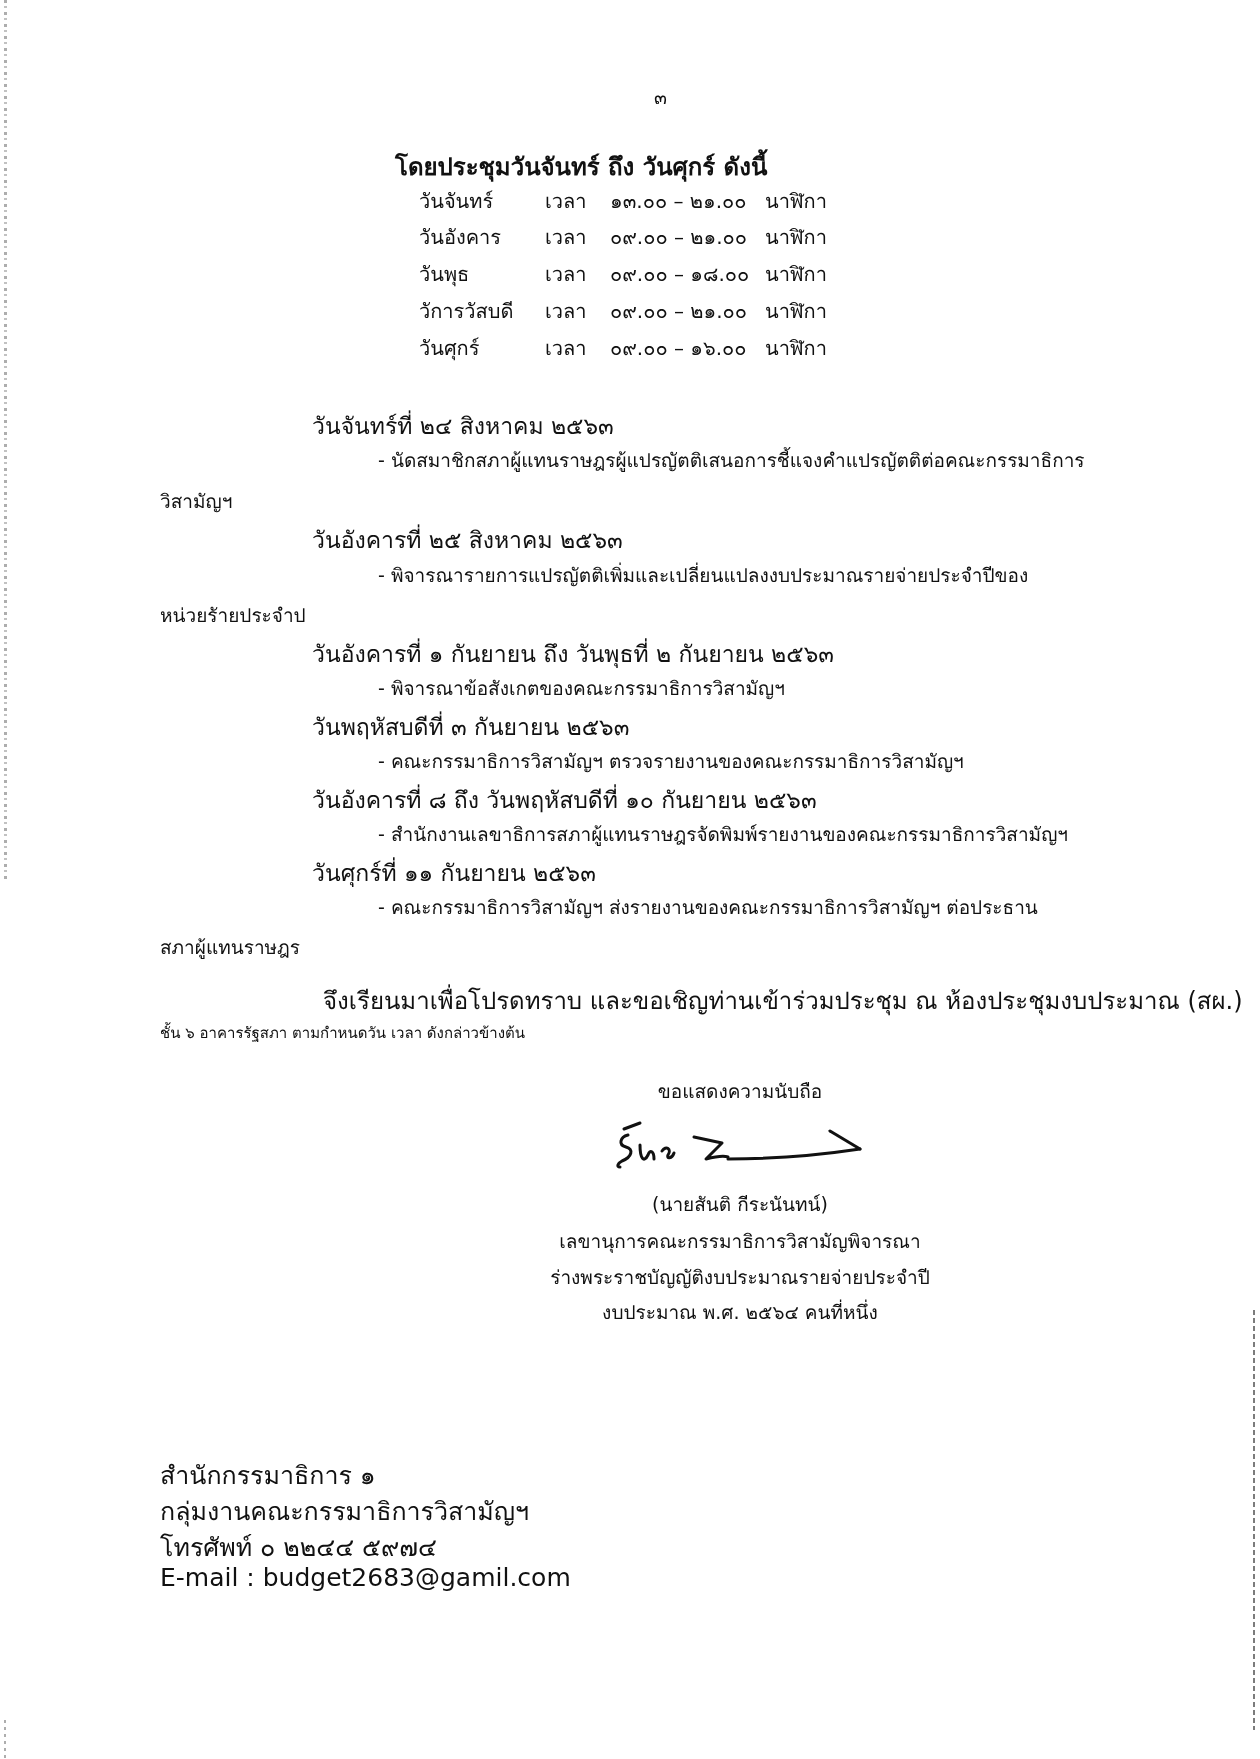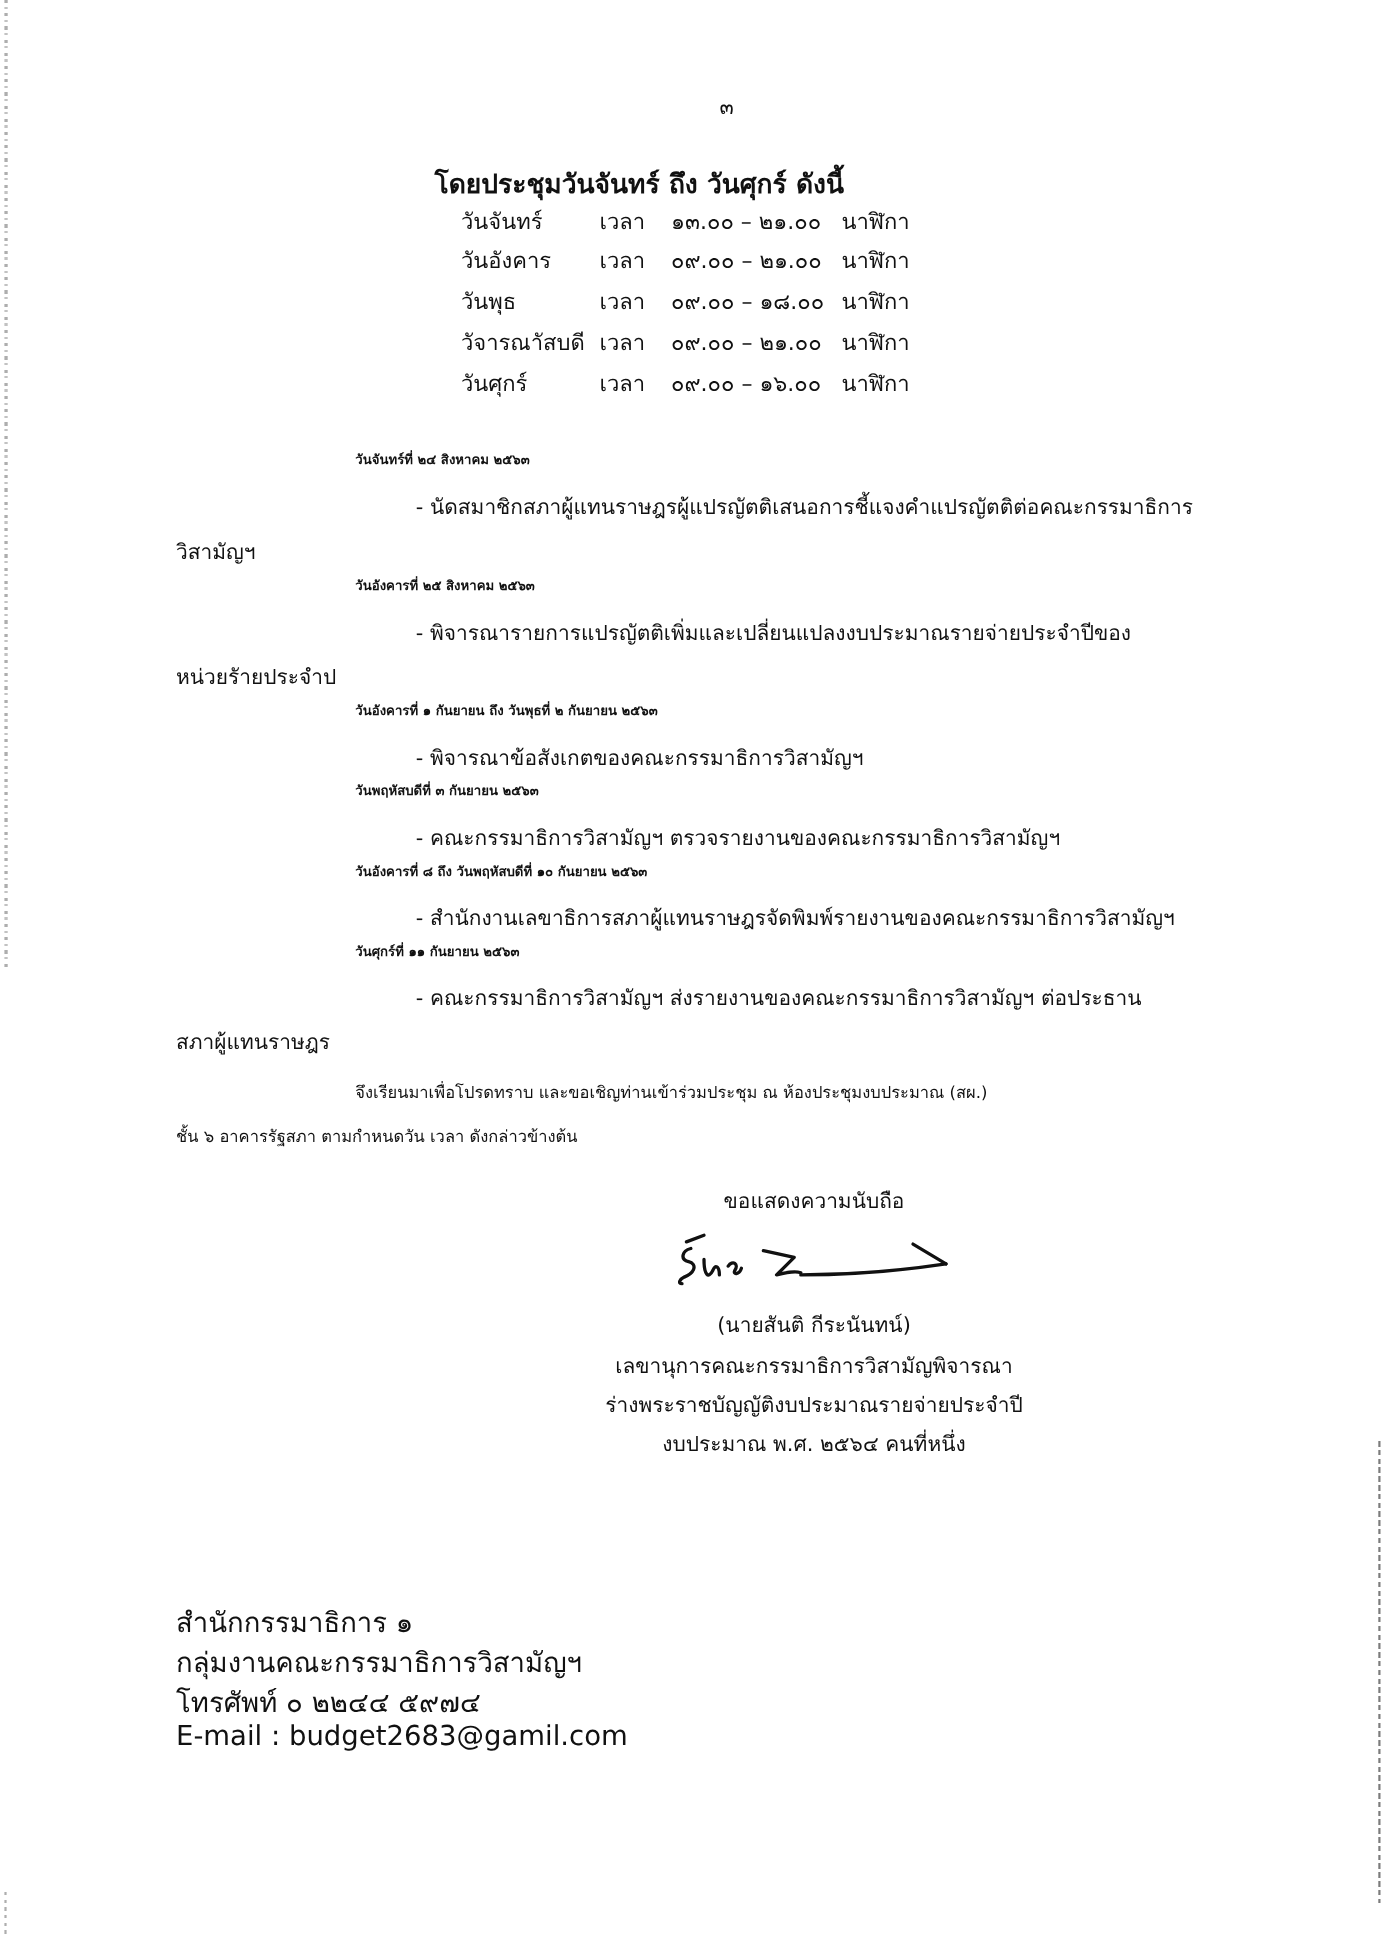--- a/index.html
+++ b/index.html
@@ -25,25 +25,25 @@
     .abs { position: absolute; white-space: nowrap; }
     .page-num { left: 654px; top: 82px; font-size: 19px; }
     .sched-title { left: 395px; top: 147px; font-size: 24px; font-weight: bold; }
     .sched-row { position: absolute; left: 395px; font-size: 20px; height: 30px; }
     .sched-row span { position: absolute; top: 0; white-space: nowrap; }
     .c-day { left: 0; margin-left: 24px; }
     .c-label { left: 150px; }
     .c-time { left: 215px; }
     .c-unit { left: 370px; text-align: center; }
 
-    .day-head { font-weight: bold; font-size: 12px; left: 323px; }
+    .day-head { font-weight: normal; font-size: 23px; left: 312px; }
     .item { font-size: 19px; left: 378px; }
     .cont { font-size: 19px; left: 160px; }
 
-    .closing1 { left: 323px; top: 981px; font-size: 15px; }
+    .closing1 { left: 323px; top: 981px; font-size: 24px; }
     .closing2 { left: 160px; top: 1021px; font-size: 15px; }
 
     .sig-block { position: absolute; left: 500px; width: 480px; text-align: center; font-size: 19px; }
     .sig-image { position: absolute; left: 610px; top: 1115px; width: 270px; height: 60px; }
 
     .footer-line { left: 160px; font-size: 25px; }
   </style>
 </head>
 <body>
 
@@ -67,21 +67,21 @@
   <span class="c-time">๐๙.๐๐ – ๒๑.๐๐</span>
   <span class="c-unit">นาฬิกา</span>
 </div>
 <div class="sched-row" style="top:258px">
   <span class="c-day">วันพุธ</span>
   <span class="c-label">เวลา</span>
   <span class="c-time">๐๙.๐๐ – ๑๘.๐๐</span>
   <span class="c-unit">นาฬิกา</span>
 </div>
 <div class="sched-row" style="top:295px">
-  <span class="c-day">วัจารณาัสบดี</span>
+  <span class="c-day">วัการวัสบดี</span>
   <span class="c-label">เวลา</span>
   <span class="c-time">๐๙.๐๐ – ๒๑.๐๐</span>
   <span class="c-unit">นาฬิกา</span>
 </div>
 <div class="sched-row" style="top:332px">
   <span class="c-day">วันศุกร์</span>
   <span class="c-label">เวลา</span>
   <span class="c-time">๐๙.๐๐ – ๑๖.๐๐</span>
   <span class="c-unit">นาฬิกา</span>
 </div>

